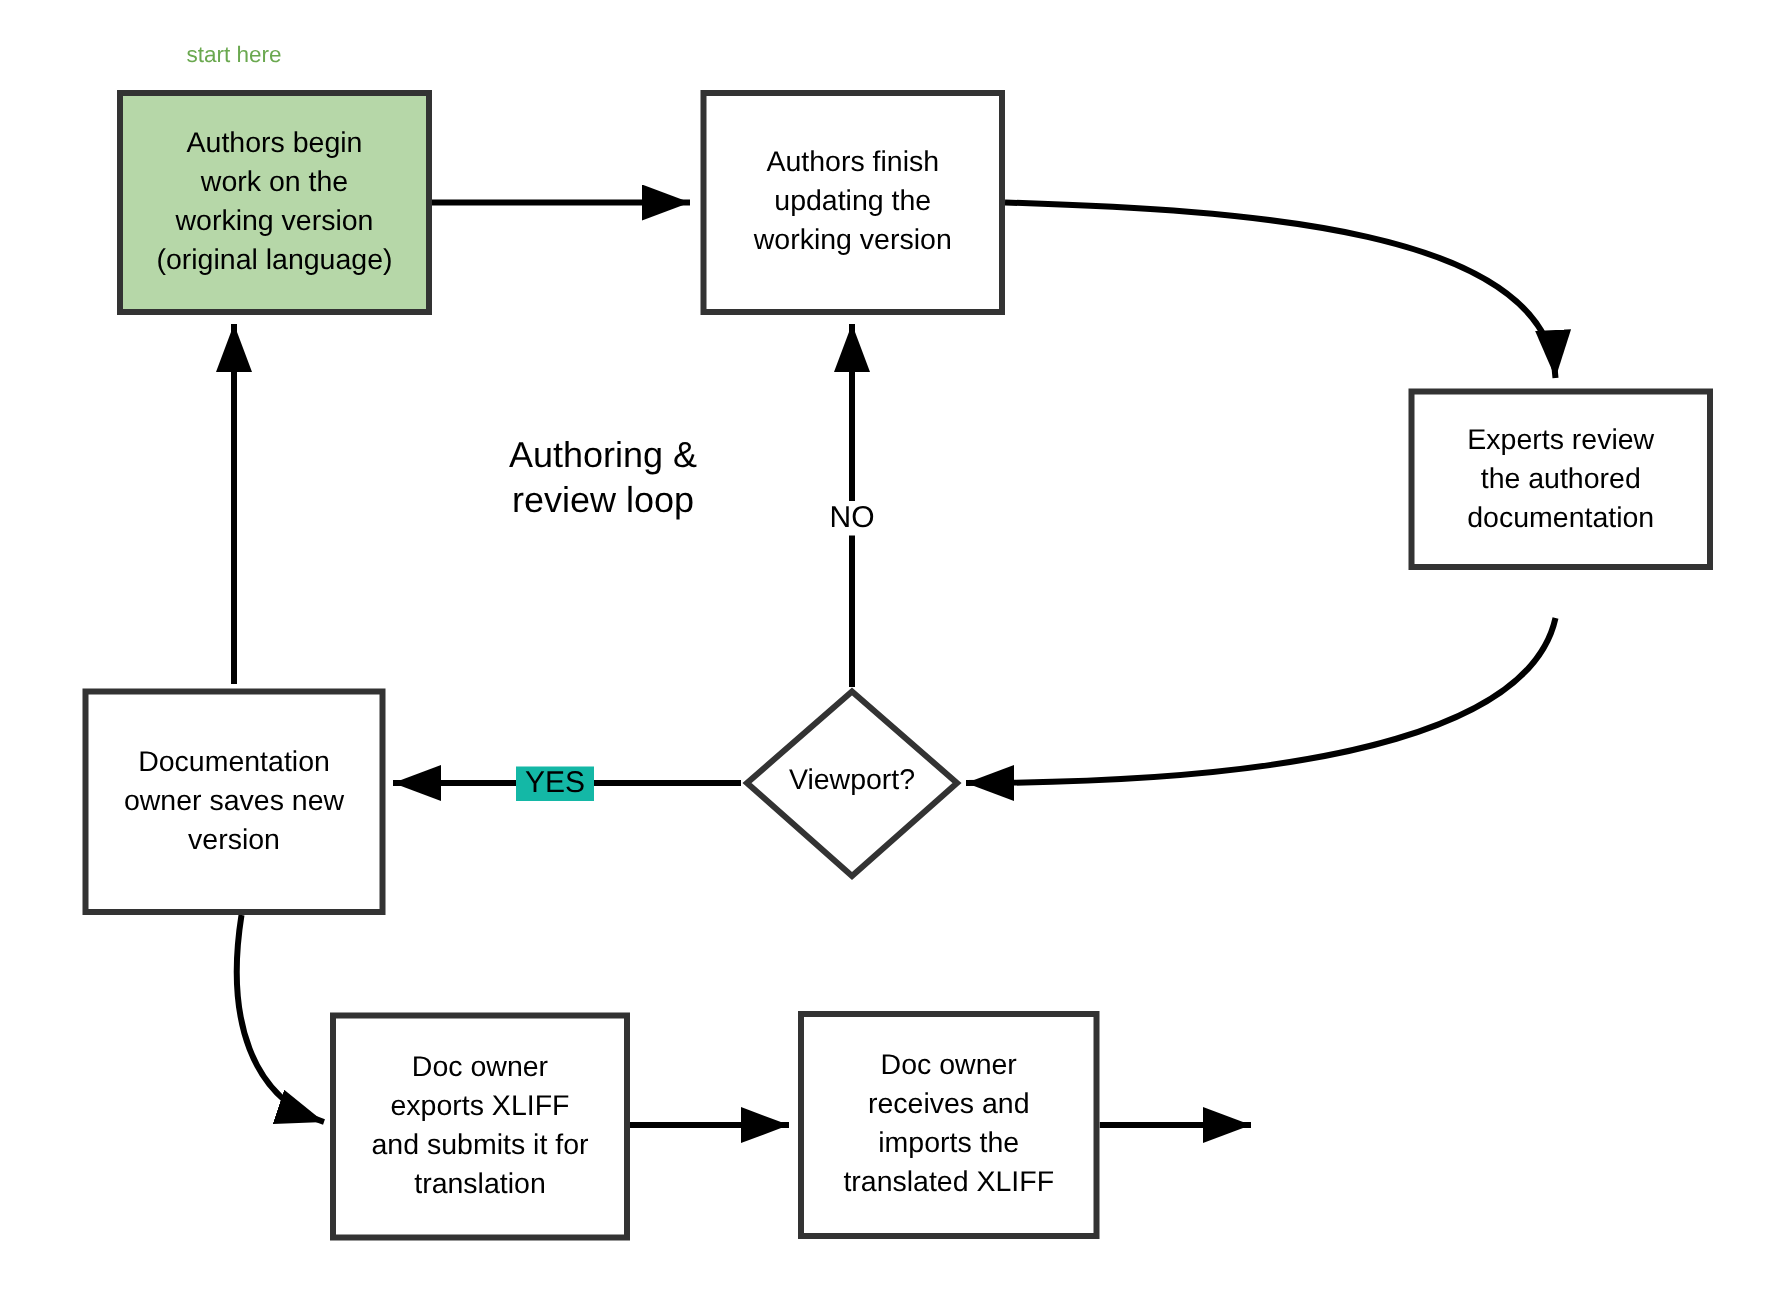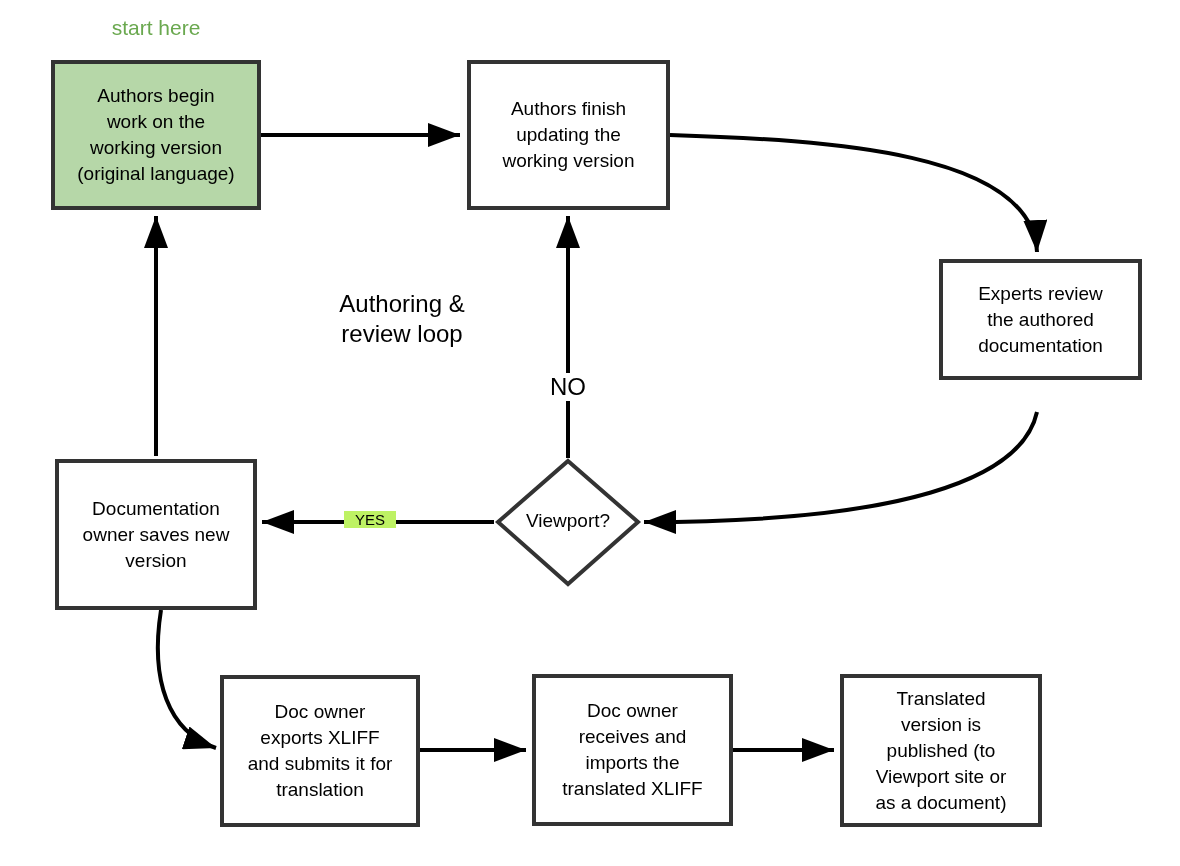--- a/index.html
+++ b/index.html
@@ -34,56 +34,55 @@
     border: 4px solid var(--node-border, #333333);
     background: var(--node-fill, #ffffff);
     display: flex;
     align-items: center;
     justify-content: center;
     text-align: center;
     font-size: 19px;
     line-height: 26px;
     white-space: pre-line;
   }
-  .node-begin { background: var(--start-fill, #b6d7a8); }
+  .node-begin { background: var(--start-fill, #b6d7a8); margin-left: 27px; }
   .node-finish   { left: 467px; top: 60px;  width: 203px; height: 150px; }
   .node-begin    { left: 51px;  top: 60px;  width: 210px; height: 150px; }
   .node-experts  { left: 939px; top: 259px; width: 203px; height: 121px; }
   .node-saves    { left: 55px;  top: 459px; width: 202px; height: 151px; }
   .node-exports  { left: 220px; top: 675px; width: 200px; height: 152px; }
   .node-imports  { left: 532px; top: 674px; width: 201px; height: 152px; }
   .node-published{ left: 840px; top: 674px; width: 202px; height: 153px; }
   .float-label {
     position: absolute;
     text-align: center;
     white-space: pre-line;
   }
   .label-start-here {
-    left: 51px; top: 16px; width: 210px;
-    font-size: 21px;
+    left: 51px; top: 28px; width: 210px;
+    font-size: 15px;
     color: var(--start-text, #6aa84f);
   }
   .label-authoring {
     left: 297px; top: 289px; width: 210px;
     font-size: 24px; line-height: 30px;
   }
   .label-translation {
     left: 448px; top: 589px; width: 245px;
     font-size: 24px; line-height: 30px;
   }
   .label-no {
     left: 548px; top: 334px; width: 40px;
-    font-size: 24px;
+    font-size: 20px;
     background: #ffffff;
-    margin-top: 39px;
   }
   .label-yes {
     left: 344px; top: 511px; width: 52px;
-    font-size: 15px;
-    background: #bef264;
+    font-size: 20px;
+    background: #14b8a6;
   }
   .label-approved {
     left: 498px; top: 510px; width: 140px;
     font-size: 19px;
   }
 </style>
 </head>
 <body>
 
 <div class="canvas">
@@ -128,25 +127,20 @@
   <div class="node node-exports">Doc owner
 exports XLIFF
 and submits it  for
 translation</div>
 
   <div class="node node-imports">Doc owner
 receives and
 imports the
 translated XLIFF</div>
 
-  <div class="node node-published">Translated
-version is
-published (to
-Viewport site or
-as a document)</div>
 
   <div class="float-label label-approved">Viewport?</div>
 
   <div class="float-label label-authoring">Authoring &amp;
 review loop</div>
 
 
   <div class="float-label label-no">NO</div>
 
   <div class="float-label label-yes">YES</div>

